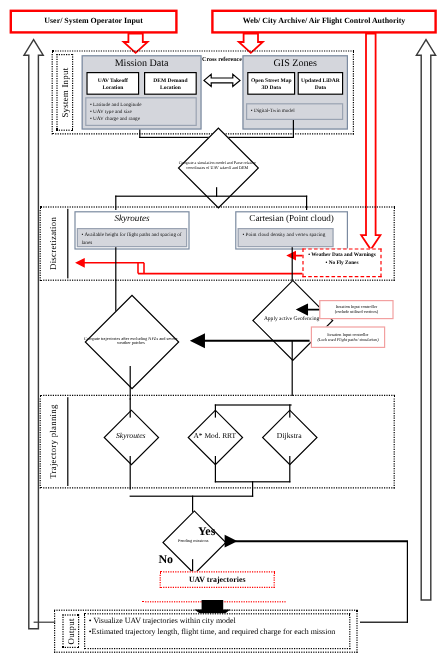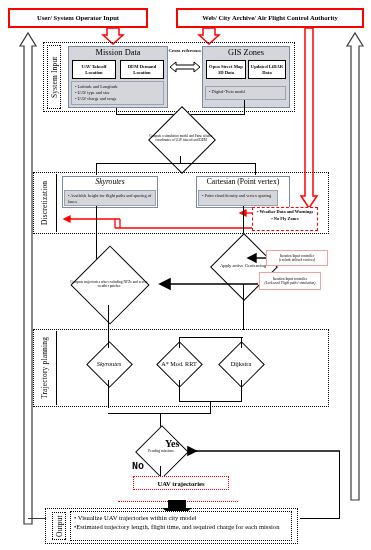--- a/index.html
+++ b/index.html
@@ -165,21 +165,21 @@
   <div class="abs" style="left:56px;top:174px;width:1.2px;height:58px;background:#000;"></div>
 
   <div class="abs gbox" style="left:62px;top:176px;width:96px;height:32px;">
     <div class="gtitle ital" style="font-size:7.6px;">Skyroutes</div>
   </div>
   <div class="abs bullets wrap" style="left:64px;top:190px;width:92px;height:16px;">
     <div>• <span>Available height for flight paths and spacing of lanes</span></div>
   </div>
 
   <div class="abs gbox" style="left:196px;top:176px;width:94px;height:32px;">
-    <div class="gtitle" style="font-size:7.6px;">Cartesian (Point vertex)</div>
+    <div class="gtitle" style="font-size:7.6px;">Cartesian (Point cloud)</div>
   </div>
   <div class="abs bullets wrap" style="left:198px;top:190px;width:80px;height:16px;">
     <div>• <span>Point cloud density and vertex spacing</span></div>
   </div>
 
   <div class="abs reddash" style="left:252px;top:207px;width:66px;height:24px;">
     <div class="wtext" style="font-size:4.4px;padding-top:1px;">• Weather Data and Warnings</div>
     <div class="wtext" style="font-size:4.4px;">• No Fly Zones</div>
   </div>
 
@@ -271,21 +271,21 @@
   <div class="abs ln" style="left:210px;top:401px;width:1.2px;height:13px;"></div>
   <div class="abs ln" style="left:108px;top:413px;width:103px;height:1.2px;"></div>
   <div class="abs ln" style="left:160px;top:413px;width:1.2px;height:22px;"></div>
 
   <div class="dia" style="left:126px;top:435px;width:70px;height:32px;">
     <div class="shape" style="width:36px;height:36px;left:17px;top:-2px;"></div>
     <div class="txt" style="font-size:3.6px;">Pending missions</div>
   </div>
 
   <div class="lbl" style="left:165px;top:438px;">Yes</div>
-  <div class="lbl" style="left:132px;top:461px;font-family:Liberation Mono, monospace;">No</div>
+  <div class="lbl" style="left:132px;top:461px;">No</div>
 
   <svg class="svgl" width="371" height="550">
     <g stroke="#000" stroke-width="1.6" fill="#000">
       <line x1="196" y1="451" x2="340" y2="451"></line>
       <polygon points="196,451 188,447 188,455"></polygon>
     </g>
   </svg>
   <div class="abs ln" style="left:339px;top:451px;width:1.4px;height:68px;"></div>
   <div class="abs ln" style="left:300px;top:518px;width:40px;height:1.4px;"></div>
 

